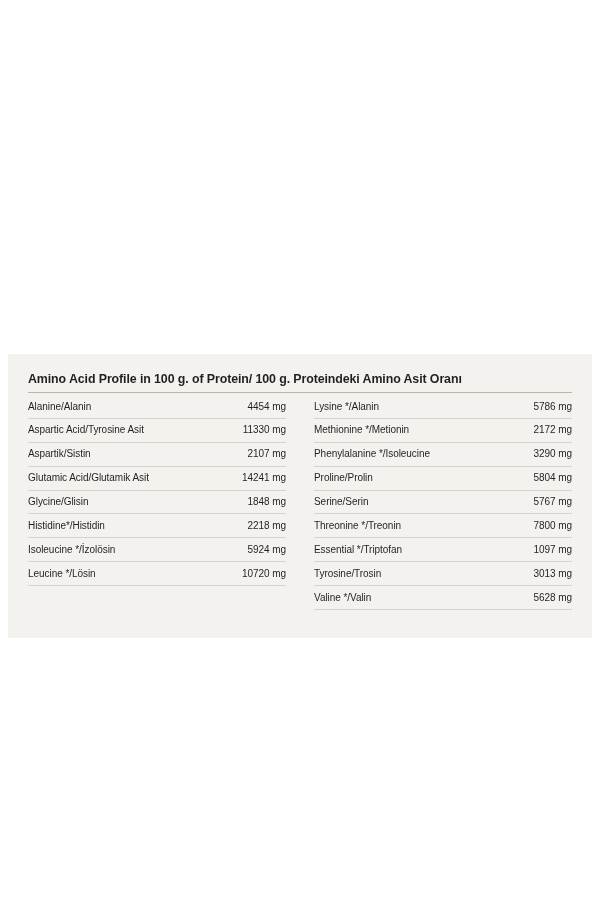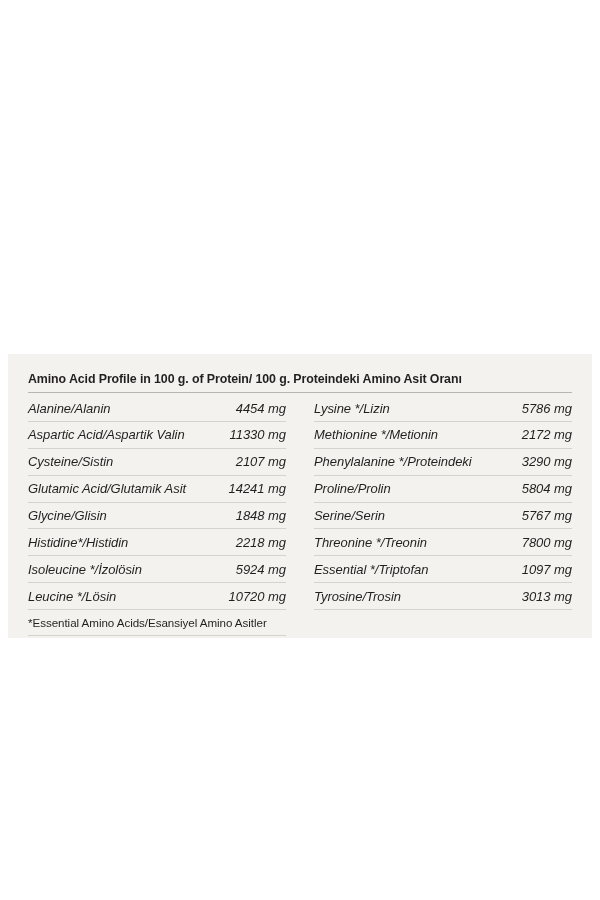--- a/index.html
+++ b/index.html
@@ -50,26 +50,25 @@
   .col.left {
     padding-right: 14px;
   }
   .col.right {
     padding-left: 14px;
   }
   .row {
     display: flex;
     justify-content: space-between;
     align-items: baseline;
-    font-size: 13px;
+    font-size: 10px;
     line-height: 1;
     padding: 6.6px 0 6.3px 0;
     border-bottom: 1px solid #d6d2cd;
     white-space: nowrap;
-    font-style: italic;
   }
   .row .name {
     letter-spacing: -0.05px;
   }
   .row .value {
     letter-spacing: -0.05px;
   }
   .note {
     font-size: 11.6px;
     line-height: 1;
@@ -92,25 +91,25 @@
   <div class="panel-title">Amino Acid Profile in 100 g. of Protein/ 100 g. Proteindeki Amino Asit Oranı</div>
   <div class="rule"></div>
   <div class="columns">
 
     <div class="col left">
       <div class="row">
         <span class="name">Alanine/Alanin</span>
         <span class="value">4454 mg</span>
       </div>
       <div class="row">
-        <span class="name">Aspartic Acid/Aspartik Valin</span>
+        <span class="name">Aspartic Acid/Tyrosine Asit</span>
         <span class="value">11330 mg</span>
       </div>
       <div class="row">
-        <span class="name">Cysteine/Sistin</span>
+        <span class="name">Aspartik/Sistin</span>
         <span class="value">2107 mg</span>
       </div>
       <div class="row">
         <span class="name">Glutamic Acid/Glutamik Asit</span>
         <span class="value">14241 mg</span>
       </div>
       <div class="row">
         <span class="name">Glycine/Glisin</span>
         <span class="value">1848 mg</span>
       </div>
@@ -119,34 +118,33 @@
         <span class="value">2218 mg</span>
       </div>
       <div class="row">
         <span class="name">Isoleucine */İzolösin</span>
         <span class="value">5924 mg</span>
       </div>
       <div class="row">
         <span class="name">Leucine */Lösin</span>
         <span class="value">10720 mg</span>
       </div>
-      <div class="note">*Essential Amino Acids/Esansiyel Amino Asitler</div>
     </div>
 
     <div class="col right">
       <div class="row">
-        <span class="name">Lysine */Lizin</span>
+        <span class="name">Lysine */Alanin</span>
         <span class="value">5786 mg</span>
       </div>
       <div class="row">
         <span class="name">Methionine */Metionin</span>
         <span class="value">2172 mg</span>
       </div>
       <div class="row">
-        <span class="name">Phenylalanine */Proteindeki</span>
+        <span class="name">Phenylalanine */Isoleucine</span>
         <span class="value">3290 mg</span>
       </div>
       <div class="row">
         <span class="name">Proline/Prolin</span>
         <span class="value">5804 mg</span>
       </div>
       <div class="row">
         <span class="name">Serine/Serin</span>
         <span class="value">5767 mg</span>
       </div>
@@ -155,17 +153,21 @@
         <span class="value">7800 mg</span>
       </div>
       <div class="row">
         <span class="name">Essential */Triptofan</span>
         <span class="value">1097 mg</span>
       </div>
       <div class="row">
         <span class="name">Tyrosine/Trosin</span>
         <span class="value">3013 mg</span>
       </div>
+      <div class="row">
+        <span class="name">Valine */Valin</span>
+        <span class="value">5628 mg</span>
+      </div>
       <div class="filler">&nbsp;</div>
     </div>
 
   </div>
 </div>
 
 </body></html>

